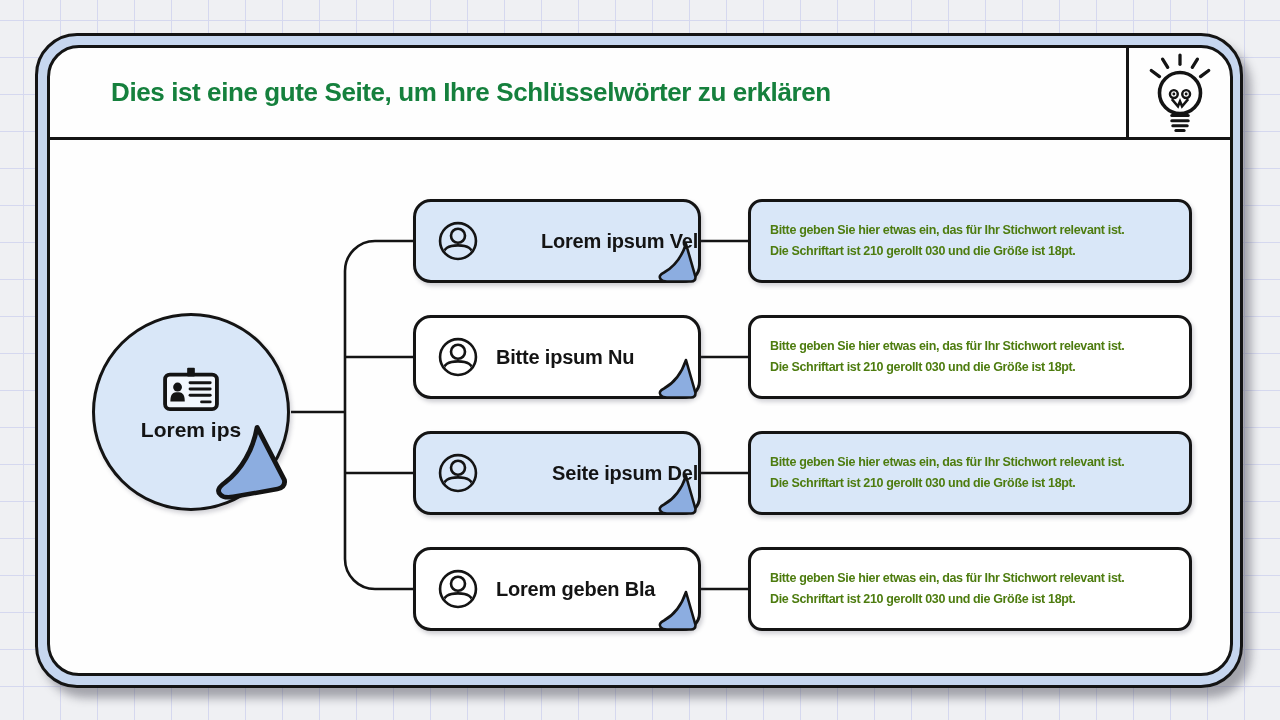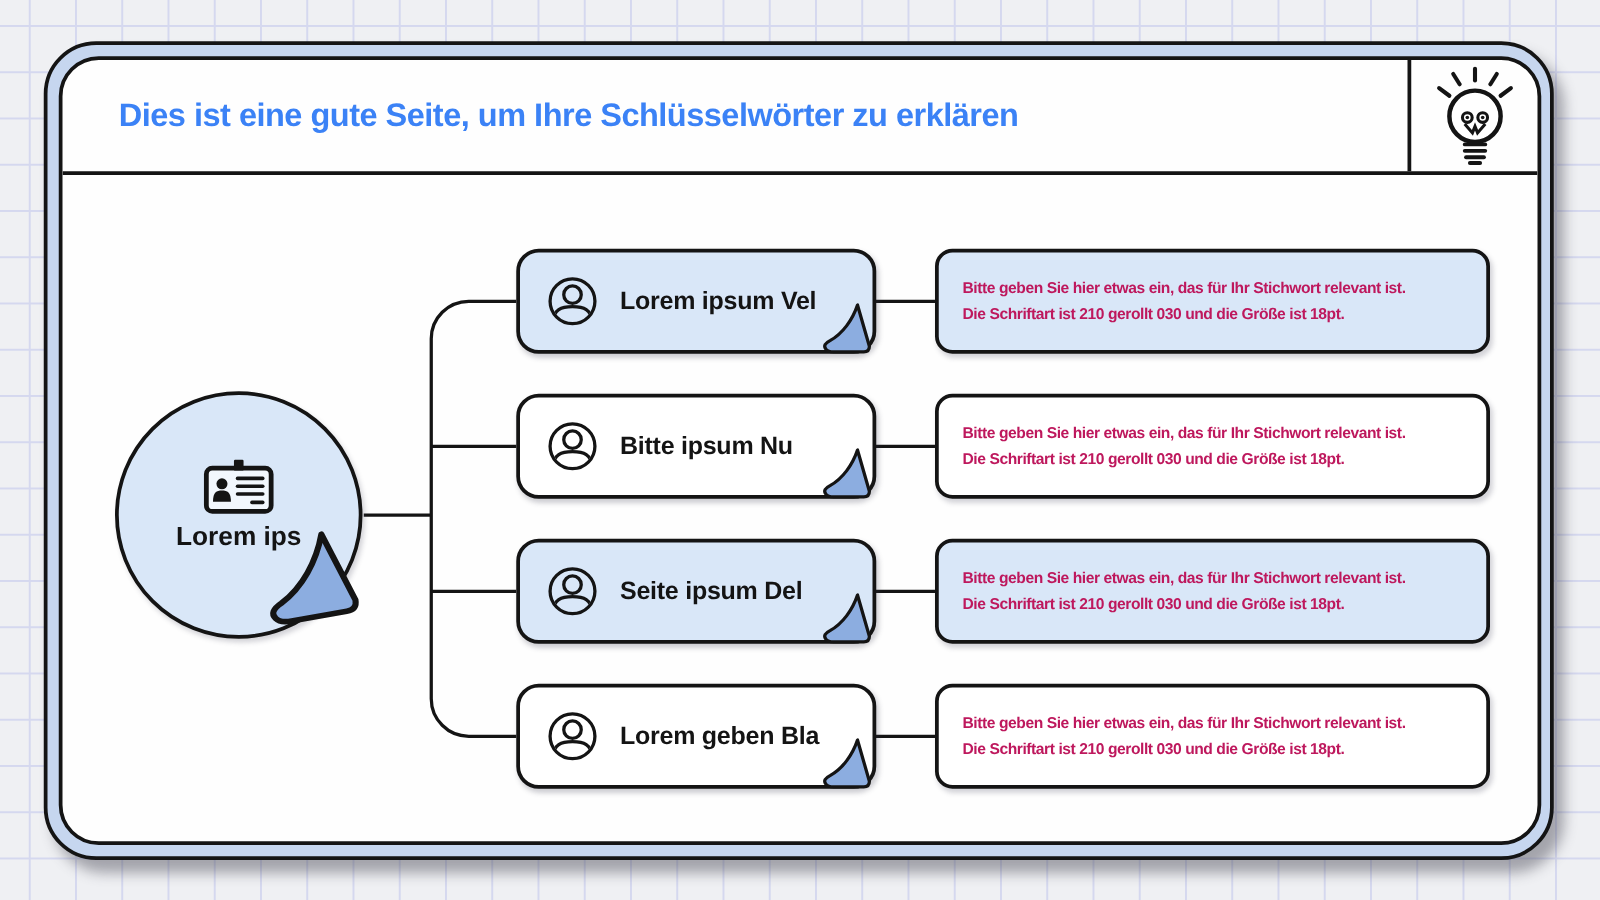--- a/index.html
+++ b/index.html
@@ -23,21 +23,21 @@
     box-shadow:8px 10px 10px rgba(70,70,85,.45);
   }
   .frame-inner {
     position:absolute; left:47px; top:45px; width:1186px; height:631px;
     background:#fefefe; border:3px solid #141414; border-radius:32px;
     display:flex; flex-direction:column; overflow:hidden;
   }
   .title-bar { height:92px; border-bottom:3px solid #141414; display:flex; flex-shrink:0; }
   .title-text {
     flex:1; display:flex; align-items:center; padding-left:45px;
-    font-size:26px; font-weight:700; letter-spacing:-0.4px; color:#3b82f6;
+    font-size:26px; font-weight:700; letter-spacing:-0.4px; color:#15803d;margin-left:16px;
   }
   .bulb-box { width:104px; border-left:3px solid #141414; display:flex; align-items:center; justify-content:center; }
 
   
   .diagram { position:absolute; left:0; top:0; width:1280px; height:720px; }
   .connectors { position:absolute; left:0; top:0; }
 
   
   .root-circle {
     position:absolute; left:92px; top:313px; width:198px; height:198px;
@@ -51,32 +51,32 @@
   .flap-root { right:-4px; bottom:10px; width:86px; height:72px; transform:rotate(-10deg); }
 
   
   .node {
     position:absolute; left:413px; width:288px; height:84px;
     border:3px solid #141414; border-radius:18px;
     display:flex; align-items:center; padding-left:21px; gap:17px;
     box-shadow:2px 3px 4px rgba(60,60,80,.25);
   }
   .node-label { font-size:20px; font-weight:700; letter-spacing:-0.2px; }
-  .hl    { background:#d9e7f8; }
+  .hl    { background:#d9e7f8;justify-content:space-between; }
   .plain { background:#ffffff; }
 
   
   .desc {
     position:absolute; left:748px; width:444px; height:84px;
     border:3px solid #141414; border-radius:14px;
     display:flex; flex-direction:column; justify-content:center;
     padding-left:19px; padding-right:6px;
     box-shadow:2px 3px 4px rgba(60,60,80,.22); overflow:hidden;
   }
-  .desc div { font-size:12.5px; font-weight:600; line-height:21px; letter-spacing:-0.35px; white-space:nowrap; color:#be185d; }
+  .desc div { font-size:12.5px; font-weight:600; line-height:21px; letter-spacing:-0.35px; white-space:nowrap; color:#4d7c0f; }
 
   .hidden-defs { position:absolute; width:0; height:0; overflow:hidden; }
 </style>
 </head>
 <body>
 
 <svg class="hidden-defs" aria-hidden="true">
   <defs>
     <path id="flap-glyph" d="M31 2 C27 14 19 25 9 30.5 Q3 33.5 5.5 37 Q7 39.5 12 39.5 L36 39.5 Q40.5 39.5 40.5 35 Z" fill="#8cade0" stroke="#141414" stroke-width="2.6" stroke-linejoin="round"></path>
     <clipPath id="person-clip">

